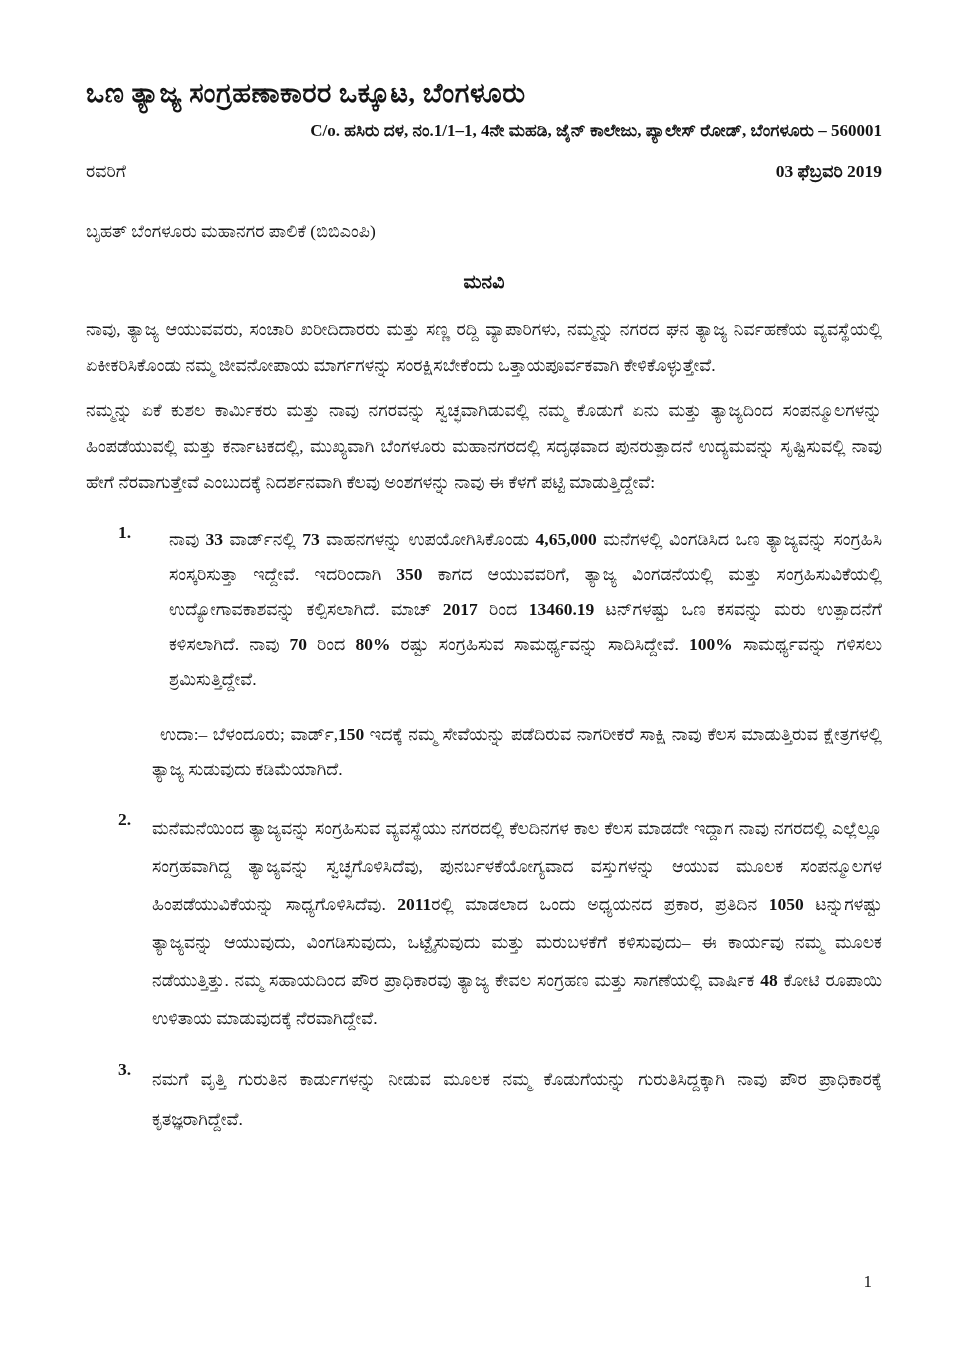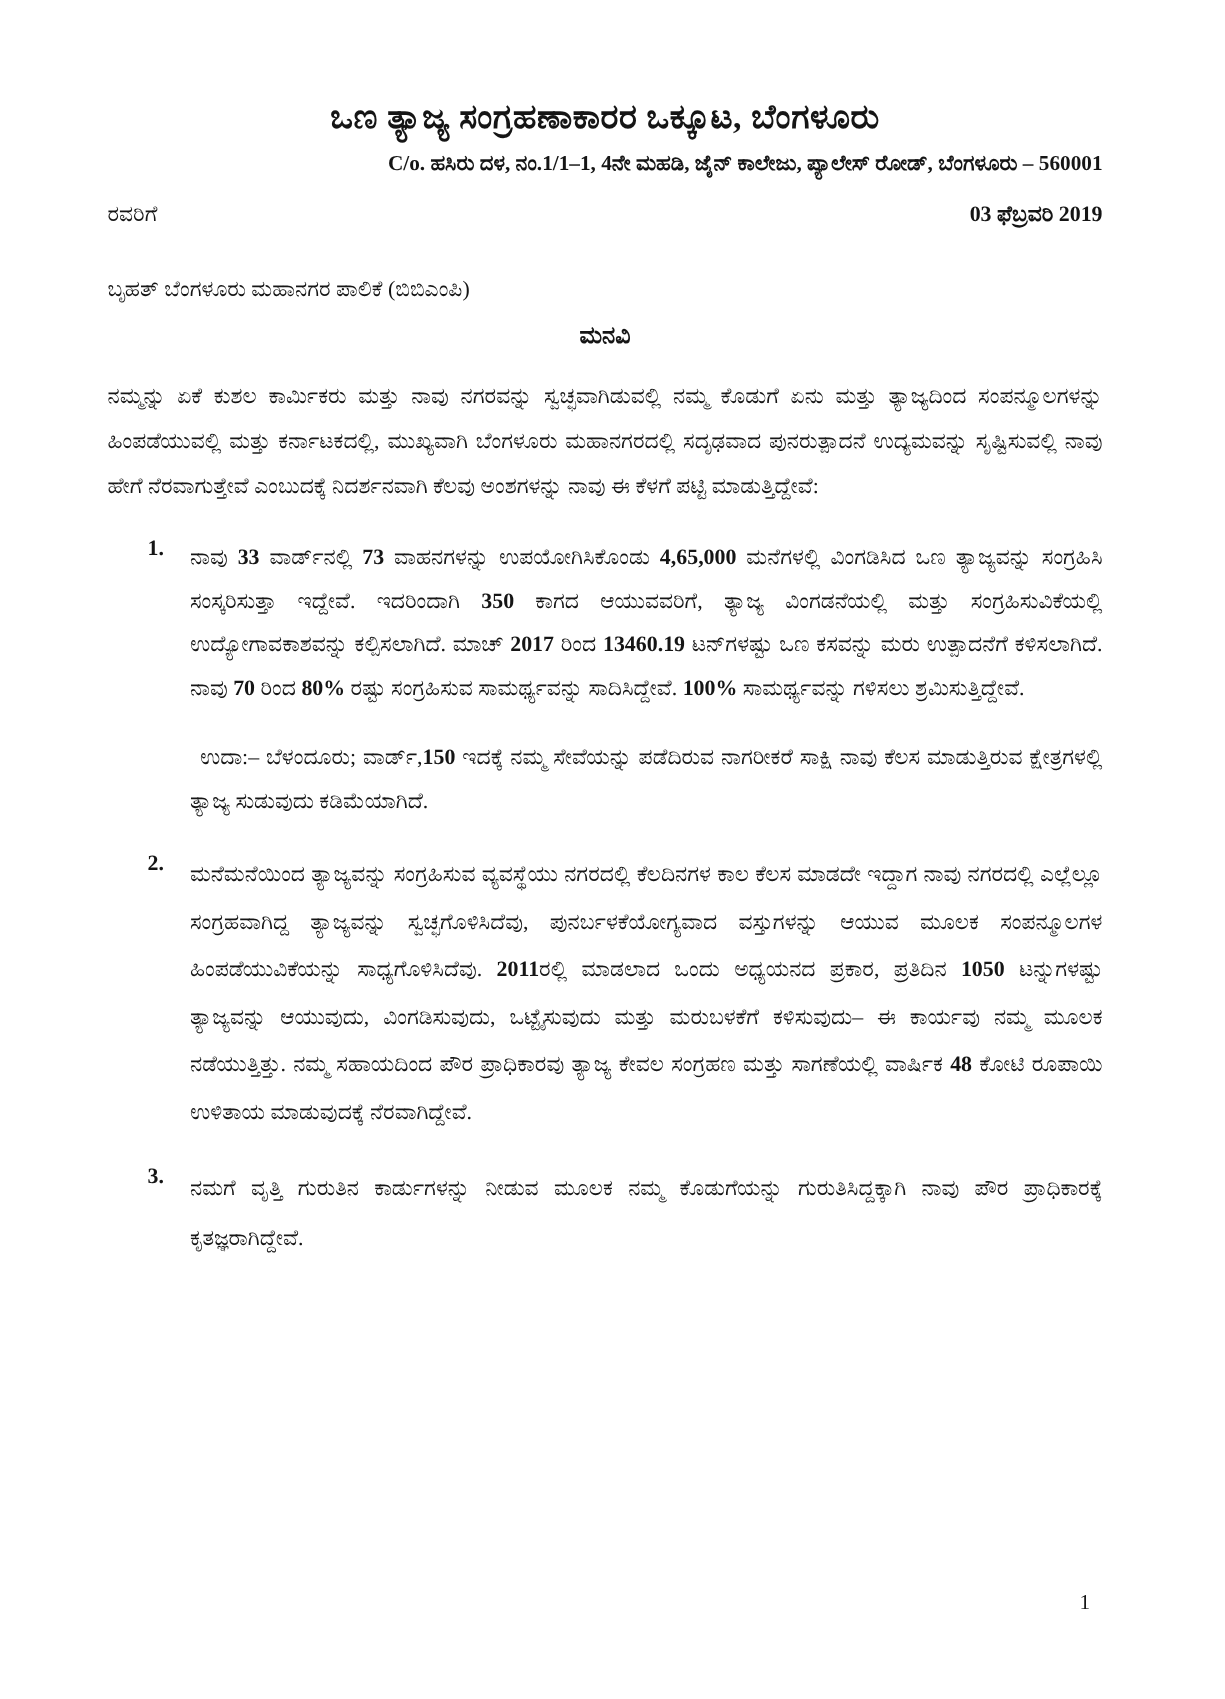--- a/index.html
+++ b/index.html
@@ -13,21 +13,20 @@
     height: 1359px;
     box-sizing: border-box;
     padding: 78px 98px 0 86px;
     background: #ffffff;
     color: #151515;
     font-family: "Liberation Serif", "DejaVu Serif", serif;
     overflow: hidden;
   }
   .org-title {
     margin: 0;
-    text-align: center;
     font-size: 27px;
     font-weight: bold;
     letter-spacing: 0.5px;
   }
   .org-address {
     margin-top: 12px;
     text-align: right;
     font-size: 17px;
     font-weight: bold;
   }
@@ -38,21 +37,21 @@
     margin-top: 20px;
     font-size: 17.5px;
   }
   .letter-date { font-weight: bold; }
   .recipient {
     margin-top: 34px;
     font-size: 17.5px;
     line-height: 31px;
   }
   .subject {
-    margin-top: 11px;
+    margin-top: 24px;
     text-align: center;
     font-size: 19px;
     font-weight: bold;
   }
   .para {
     margin: 18px 0 0 0;
     font-size: 17.5px;
     line-height: 36px;
     text-align: justify;
   }
@@ -66,21 +65,21 @@
   }
   .list-num {
     flex: none;
     width: 34px;
     font-weight: bold;
   }
   .item-text {
     flex: 1;
     text-align: justify;
   }
-  .lh-a { line-height: 35px; }
+  .lh-a { line-height: 35px; margin-left: 17px; }
   .lh-b { line-height: 38px; }
   .lh-c { line-height: 40px; }
   .example {
     margin: 20px 0 0 66px;
     text-indent: 8px;
     font-size: 17.5px;
     line-height: 35px;
     text-align: justify;
   }
   .page-number {
@@ -106,20 +105,21 @@
     <span>ರವರಿಗೆ</span>
     <span class="letter-date digit-bold"><b>03</b> ಫೆಬ್ರವರಿ <b>2019</b></span>
   </div>
 
   <div class="recipient">
     <div>ಬೃಹತ್ ಬೆಂಗಳೂರು ಮಹಾನಗರ ಪಾಲಿಕೆ (ಬಿಬಿಎಂಪಿ)</div>
   </div>
 
   <div class="subject">ಮನವಿ</div>
 
+  <p class="para digit-bold">ನಾವು, ತ್ಯಾಜ್ಯ ಆಯುವವರು, ಸಂಚಾರಿ ಖರೀದಿದಾರರು ಮತ್ತು ಸಣ್ಣ ರದ್ದಿ ವ್ಯಾಪಾರಿಗಳು, ನಮ್ಮನ್ನು ನಗರದ ಘನ ತ್ಯಾಜ್ಯ ನಿರ್ವಹಣೆಯ ವ್ಯವಸ್ಥೆಯಲ್ಲಿ ಏಕೀಕರಿಸಿಕೊಂಡು ನಮ್ಮ ಜೀವನೋಪಾಯ ಮಾರ್ಗಗಳನ್ನು ಸಂರಕ್ಷಿಸಬೇಕೆಂದು ಒತ್ತಾಯಪೂರ್ವಕವಾಗಿ ಕೇಳಿಕೊಳ್ಳುತ್ತೇವೆ.</p>
 
   <p class="para digit-bold">ನಮ್ಮನ್ನು ಏಕೆ ಕುಶಲ ಕಾರ್ಮಿಕರು ಮತ್ತು ನಾವು ನಗರವನ್ನು ಸ್ವಚ್ಛವಾಗಿಡುವಲ್ಲಿ ನಮ್ಮ ಕೊಡುಗೆ ಏನು ಮತ್ತು ತ್ಯಾಜ್ಯದಿಂದ ಸಂಪನ್ಮೂಲಗಳನ್ನು ಹಿಂಪಡೆಯುವಲ್ಲಿ ಮತ್ತು ಕರ್ನಾಟಕದಲ್ಲಿ, ಮುಖ್ಯವಾಗಿ ಬೆಂಗಳೂರು ಮಹಾನಗರದಲ್ಲಿ ಸದೃಢವಾದ ಪುನರುತ್ಪಾದನೆ ಉದ್ಯಮವನ್ನು ಸೃಷ್ಟಿಸುವಲ್ಲಿ ನಾವು ಹೇಗೆ ನೆರವಾಗುತ್ತೇವೆ ಎಂಬುದಕ್ಕೆ ನಿದರ್ಶನವಾಗಿ ಕೆಲವು ಅಂಶಗಳನ್ನು ನಾವು ಈ ಕೆಳಗೆ ಪಟ್ಟಿ ಮಾಡುತ್ತಿದ್ದೇವೆ:</p>
 
   <div class="list-item">
     <span class="list-num">1.</span>
     <div class="item-text lh-a digit-bold">ನಾವು <b>33</b> ವಾರ್ಡ್‌ನಲ್ಲಿ <b>73</b> ವಾಹನಗಳನ್ನು ಉಪಯೋಗಿಸಿಕೊಂಡು <b>4,65,000</b> ಮನೆಗಳಲ್ಲಿ ವಿಂಗಡಿಸಿದ ಒಣ ತ್ಯಾಜ್ಯವನ್ನು ಸಂಗ್ರಹಿಸಿ ಸಂಸ್ಕರಿಸುತ್ತಾ ಇದ್ದೇವೆ. ಇದರಿಂದಾಗಿ <b>350</b> ಕಾಗದ ಆಯುವವರಿಗೆ, ತ್ಯಾಜ್ಯ ವಿಂಗಡನೆಯಲ್ಲಿ ಮತ್ತು ಸಂಗ್ರಹಿಸುವಿಕೆಯಲ್ಲಿ ಉದ್ಯೋಗಾವಕಾಶವನ್ನು ಕಲ್ಪಿಸಲಾಗಿದೆ. ಮಾಚ್ <b>2017</b> ರಿಂದ <b>13460.19</b> ಟನ್‌ಗಳಷ್ಟು ಒಣ ಕಸವನ್ನು ಮರು ಉತ್ಪಾದನೆಗೆ ಕಳಿಸಲಾಗಿದೆ. ನಾವು <b>70</b> ರಿಂದ <b>80%</b> ರಷ್ಟು ಸಂಗ್ರಹಿಸುವ ಸಾಮರ್ಥ್ಯವನ್ನು ಸಾದಿಸಿದ್ದೇವೆ. <b>100%</b> ಸಾಮರ್ಥ್ಯವನ್ನು ಗಳಿಸಲು ಶ್ರಮಿಸುತ್ತಿದ್ದೇವೆ.</div>
   </div>
 
   <p class="example digit-bold">ಉದಾ:– ಬೆಳಂದೂರು; ವಾರ್ಡ್,<b>150</b> ಇದಕ್ಕೆ  ನಮ್ಮ ಸೇವೆಯನ್ನು ಪಡೆದಿರುವ ನಾಗರೀಕರೆ ಸಾಕ್ಷಿ ನಾವು ಕೆಲಸ ಮಾಡುತ್ತಿರುವ ಕ್ಷೇತ್ರಗಳಲ್ಲಿ ತ್ಯಾಜ್ಯ ಸುಡುವುದು ಕಡಿಮೆಯಾಗಿದೆ.</p>
 

